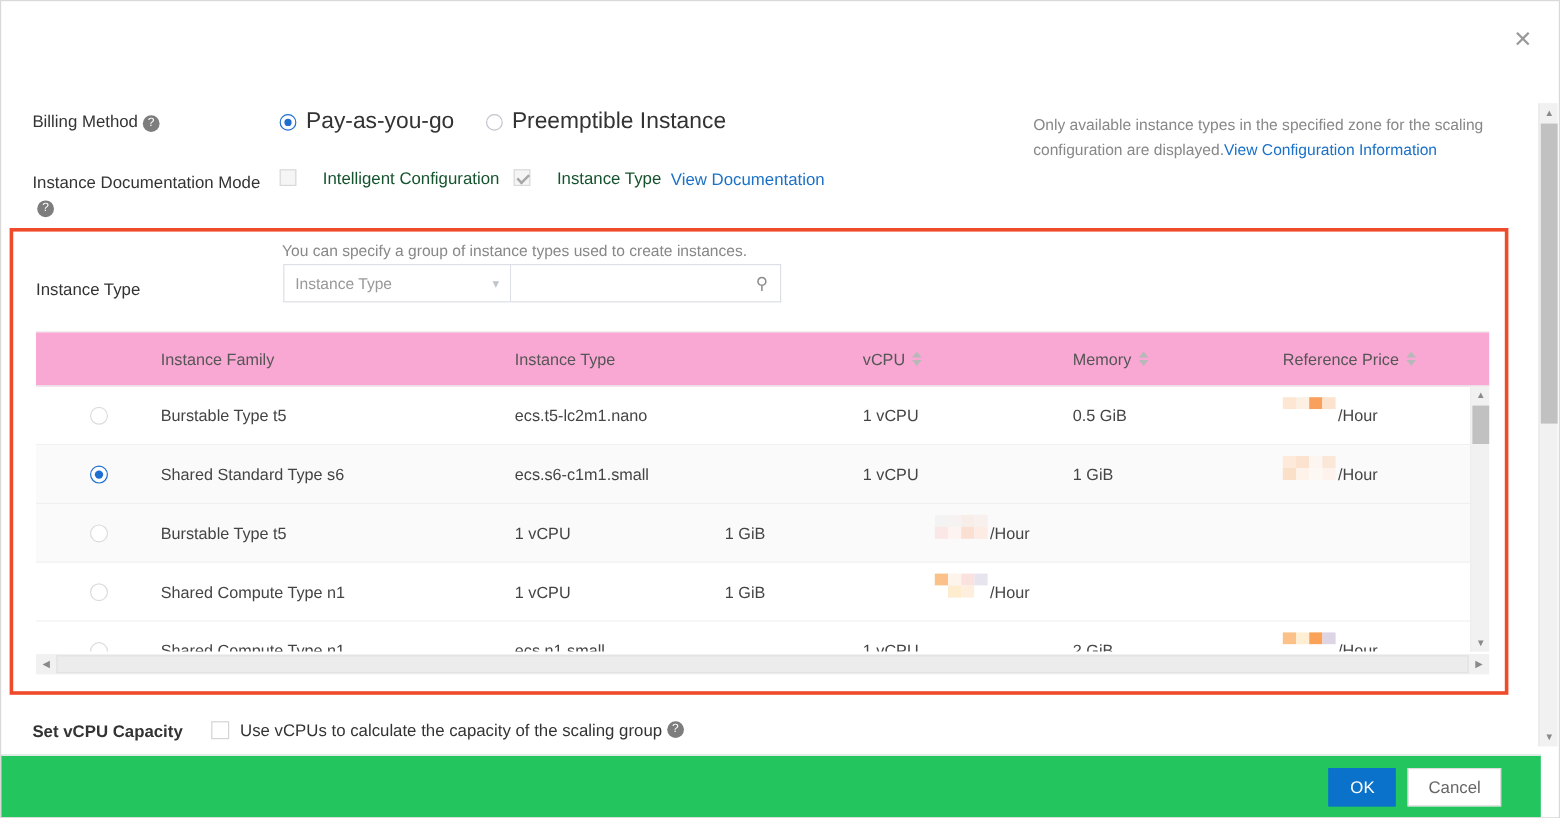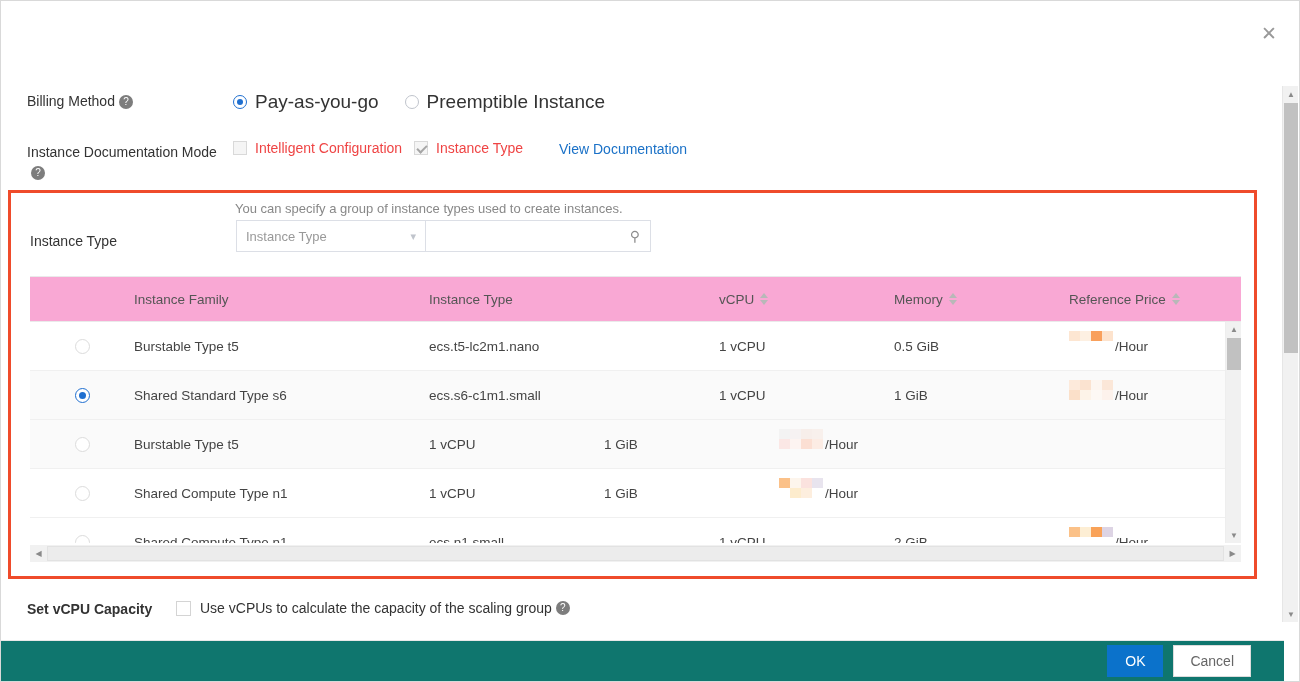--- a/index.html
+++ b/index.html
@@ -108,21 +108,21 @@
     border: 1px solid #d9d9d9; background: #f5f5f5;
     margin-right: 8px; position: relative; flex: none;
   }
   .cbox.checked::after {
     content: "";
     position: absolute; left: 4px; top: 1px;
     width: 4px; height: 8px;
     border: solid #a6a6a6; border-width: 0 2px 2px 0;
     transform: rotate(45deg);
   }
-  .cb-label { font-size: 14px; color: #ef4444; }
+  .cb-label { font-size: 14px; color: #14532d; margin-left: 14px; }
   .doc-link {
     position: absolute; left: 558px; top: 140px;
     font-size: 14px; color: #1a71c7; text-decoration: none; cursor: pointer;
   }
 
   
   .notice {
     position: absolute;
     right: 38px; top: 92px;
     width: 400px;
@@ -289,23 +289,23 @@
     width: 15px; height: 15px;
     border: 1px solid #d4d4d4; background: #fff;
     margin-right: 9px; cursor: pointer; flex: none;
   }
   .vcpu-cb-label { font-size: 14px; color: #333; }
 
   
   .footer {
     position: absolute;
     left: 0; bottom: 0;
-    width: 1283px; height: 41px;
+    width: 1283px; height: 52px;
     border-top: 1px solid #e8e8e8;
-    background: #0f766e;
+    background: #22c55e;
     display: flex; align-items: center; justify-content: flex-end;
     padding-right: 33px;
   }
   .btn {
     height: 32px; min-width: 56px;
     font-size: 14px;
     display: flex; align-items: center; justify-content: center;
     cursor: pointer; padding: 0 16px;
     font-family: "Liberation Sans", sans-serif;
   }
@@ -348,20 +348,23 @@
       <span class="cbox"></span>
       <span class="cb-label">Intelligent Configuration</span>
     </div>
     <div class="cb-item">
       <span class="cbox checked"></span>
       <span class="cb-label">Instance Type</span>
     </div>
   </div>
   <a class="doc-link">View Documentation</a>
 
+  <div class="notice">
+    <span>Only available instance types in the specified zone for the scaling configuration are displayed.</span><a>View Configuration Information</a>
+  </div>
 
   <div class="highlight-box">
 
     <div class="hint">You can specify a group of instance types used to create instances.</div>
     <div class="lbl-instype">Instance Type</div>
 
     <div class="selector">
       <div class="sel-dd">
         <span class="sel-dd-text">Instance Type</span>
         <span class="chev">▾</span>

